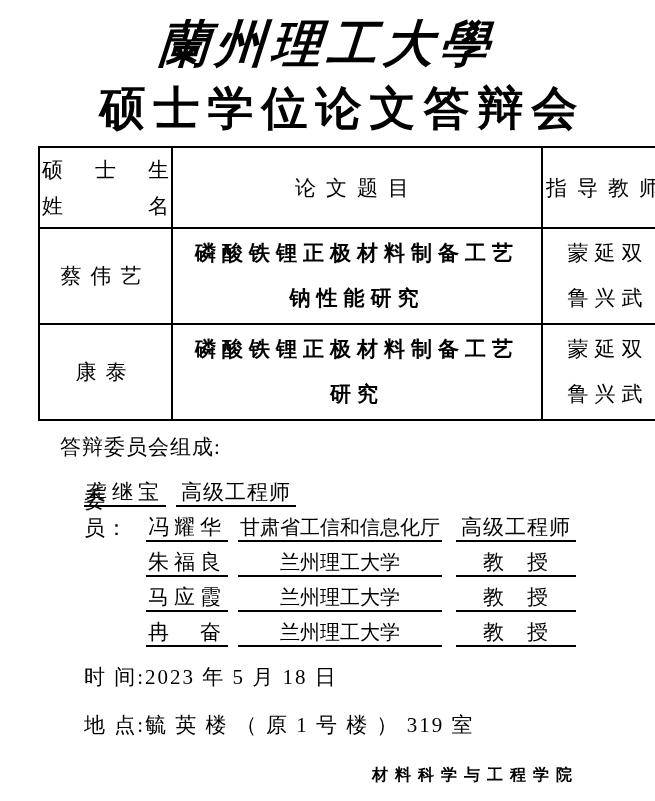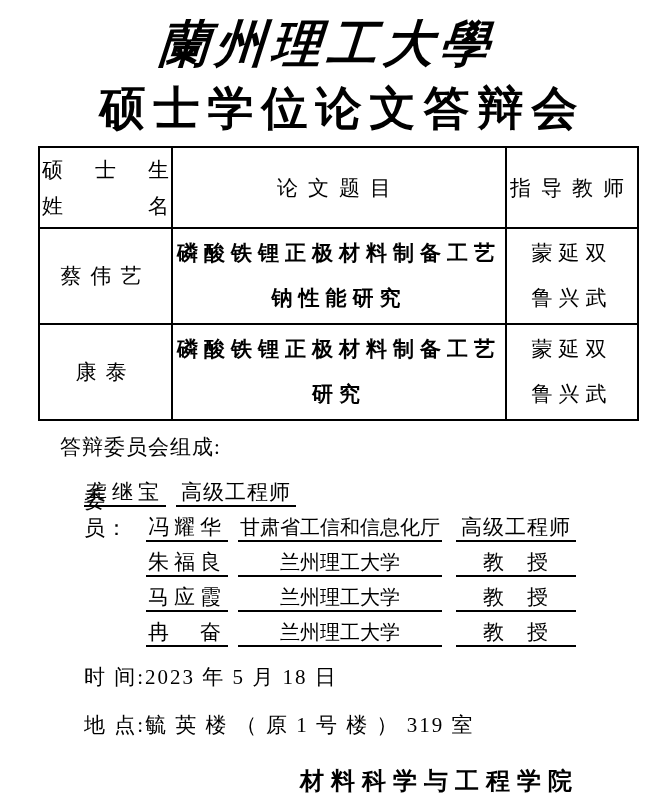--- a/index.html
+++ b/index.html
@@ -38,21 +38,21 @@
     table-layout: fixed;
     font-size: 21px;
   }
   .doc-table td {
     border: 2px solid #000;
     text-align: center;
     vertical-align: middle;
     padding: 2px;
   }
   .col-student { width: 133px; }
-  .col-thesis  { width: 334px; }
+  .col-thesis  { width: 370px; }
   .col-advisor { width: 132px; }
   .row-header  { height: 81px; }
   .row-body-1  { height: 91px; }
   .row-body-2  { height: 89px; }
   .student-header-cell { padding: 0 12px; }
   .justify {
     text-align: justify;
     text-align-last: justify;
     line-height: 36px;
     font-size: 21px;
@@ -93,21 +93,21 @@
     letter-spacing: 2px;
     white-space: pre-wrap;
     font-weight: 500;
   }
   .time-line  { margin-top: 16px; }
   .place-line { margin-top: 20px; }
   .school-line {
     margin-top: 26px;
     text-align: right;
     padding-right: 76px;
-    font-size: 24px;
+    font-size: 16px;
     font-weight: bold;
     letter-spacing: 7px;
   }
 </style>
 </head>
 <body>
 
 <div class="logo">蘭州理工大學</div>
 
 <div class="main-title">硕士学位论文答辩会</div>

